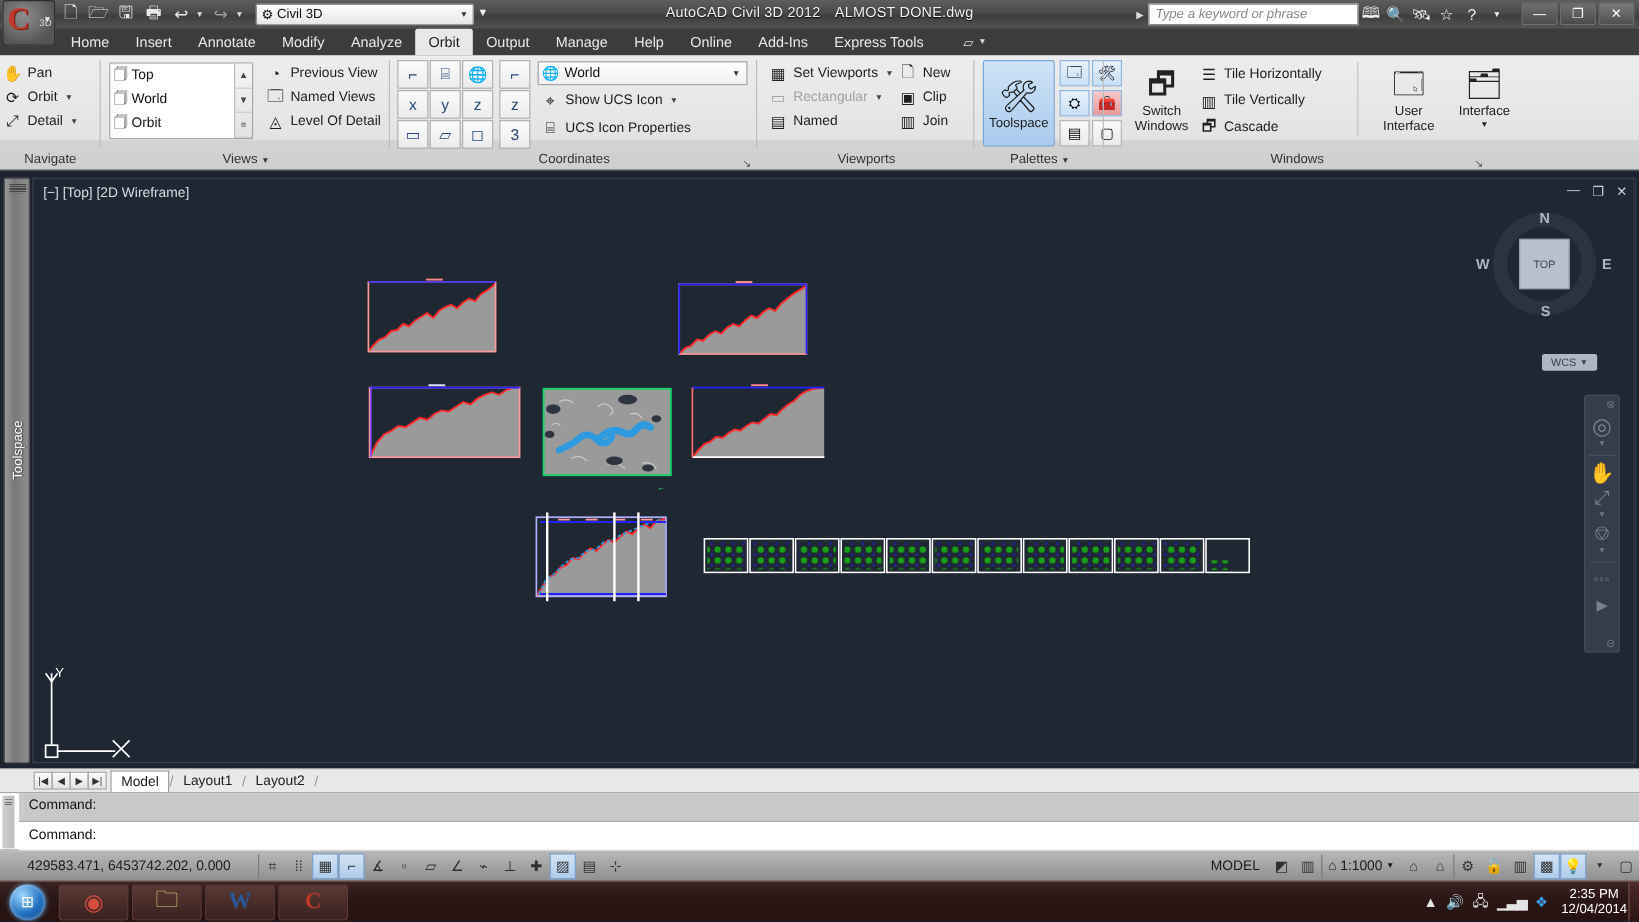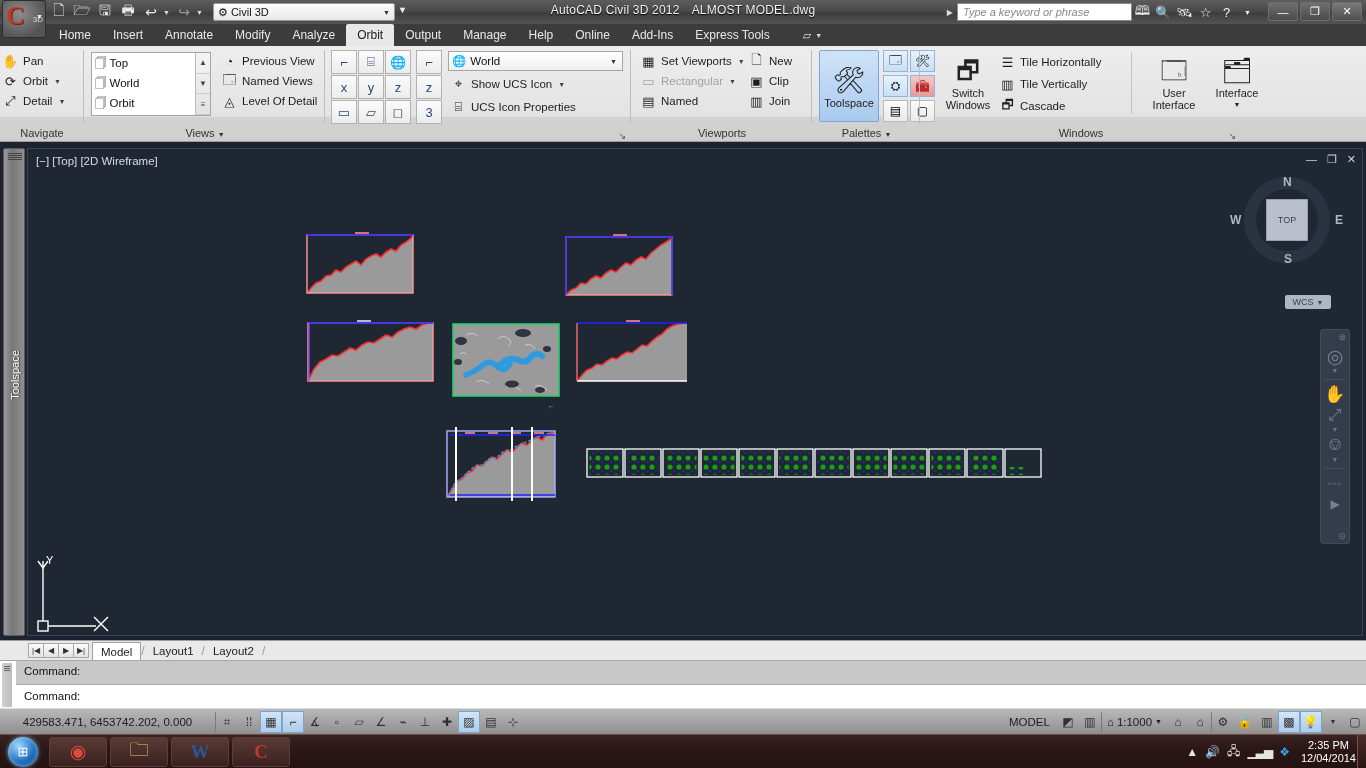--- a/index.html
+++ b/index.html
@@ -268,21 +268,21 @@
 
   svg { display:block; }
 </style>
 </head>
 <body>
 
 <div id="app">
 
   <div class="titlebar">
     <div class="title-text">
-      <span>AutoCAD Civil 3D 2012</span><span class="doc">ALMOST MODEL.dwg</span>
+      <span>AutoCAD Civil 3D 2012</span><span class="doc">ALMOST DONE.dwg</span>
     </div>
   </div>
 
   <div class="appbtn">
     <div class="c3dlogo">C</div>
     <div class="lbl3d">3D</div>
     <div class="arr">▼</div>
   </div>
 
   <div class="qat">
@@ -433,20 +433,21 @@
             <span class="gl">⌖</span>
             <span>Show UCS Icon</span>
             <span class="car">▼</span>
           </div>
           <div class="rowbtn" style="margin-top:3px">
             <span class="gl">⌸</span>
             <span>UCS Icon Properties</span>
           </div>
         </div>
       </div>
+      <div class="ptitle">Coordinates</div>
       <div class="dialog-launcher">↘</div>
       <div class="pdiv"></div>
     </div>
 
     <div class="panel" style="left:632px;width:180px">
       <div class="pcontent">
         <div style="position:absolute;left:6px;top:3px">
           <div class="rowbtn">
             <span class="gl">▦</span>
             <span>Set Viewports</span>

